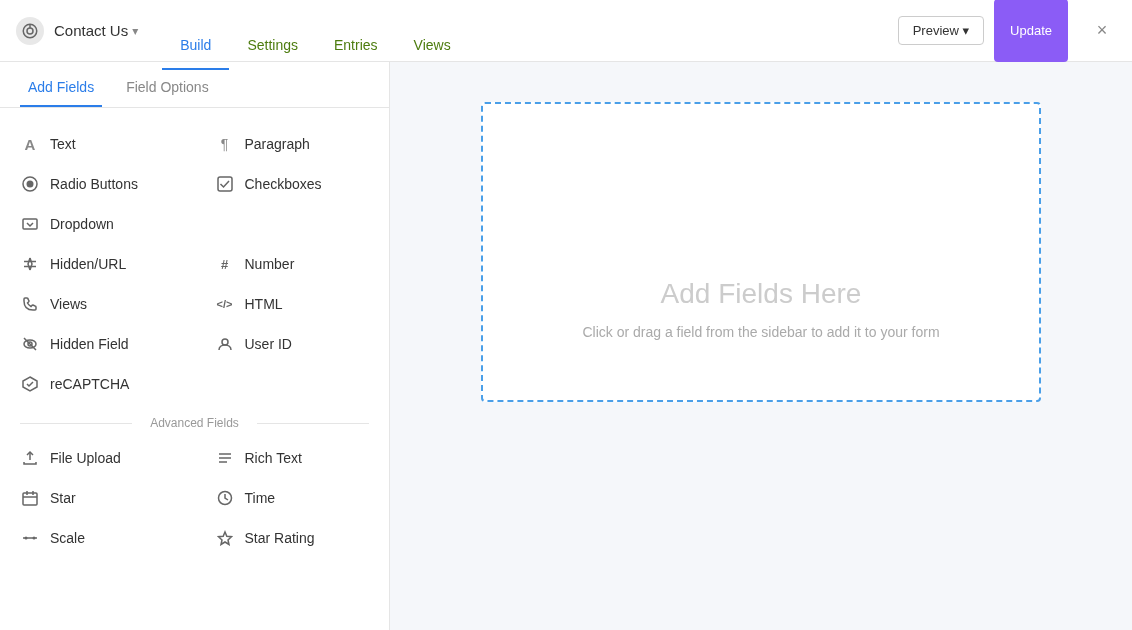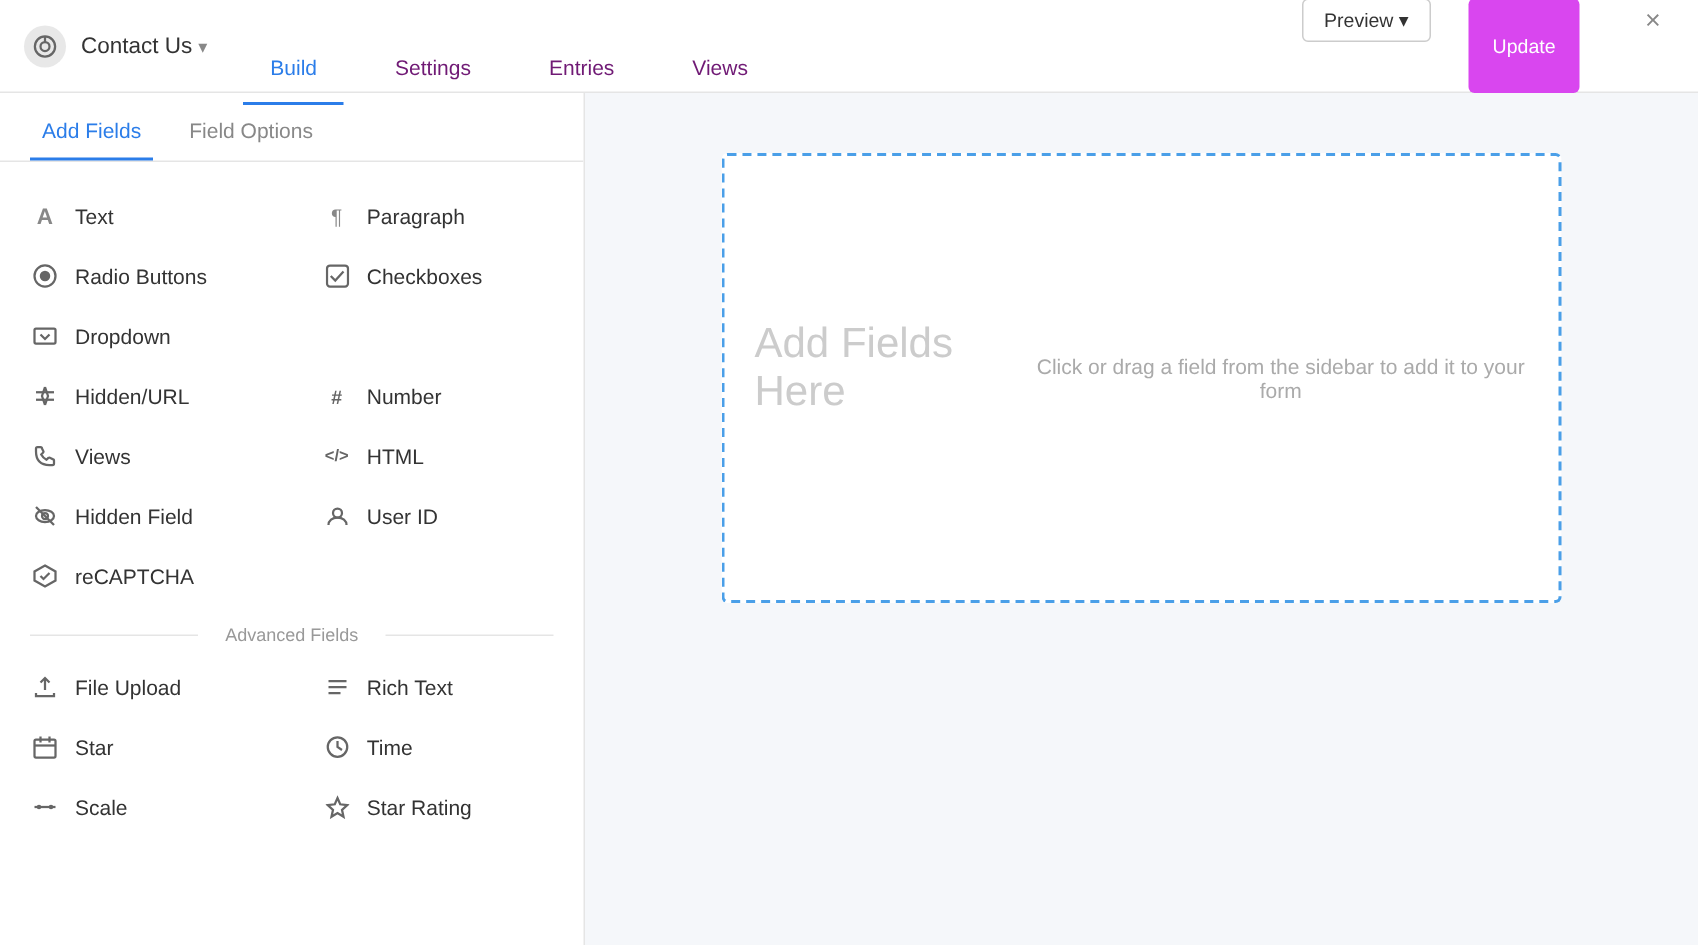--- a/index.html
+++ b/index.html
@@ -14,40 +14,40 @@
     .header-logo {
       width: 28px; height: 28px; border-radius: 50%; background: #e8e8e8;
       display: flex; align-items: center; justify-content: center;
       margin-right: 10px; flex-shrink: 0;
     }
     .header-logo svg { width: 18px; height: 18px; }
     .header-title {
       font-size: 15px; font-weight: 500; color: #333; margin-right: 4px;
     }
     .header-chevron { color: #888; font-size: 12px; margin-right: 24px; cursor: pointer; }
-    .header-nav { display: flex; align-items: center; flex: 1; gap: 16px; margin-top: 28px; }
+    .header-nav { display: flex; align-items: center; flex: 1; gap: 0; margin-top: 28px; }
     .nav-item {
       padding: 0 18px; height: 50px; display: flex; align-items: center;
-      font-size: 14px; color: #701a75; cursor: pointer; position: relative;
+      font-size: 14px; color: #4d7c0f; cursor: pointer; position: relative;
       text-decoration: none;
     }
     .nav-item.active { color: #2b7de9; font-weight: 500; }
     .nav-item.active::after {
       content: ''; position: absolute; bottom: 0; left: 0; right: 0;
       height: 2px; background: #2b7de9;
     }
-    .header-actions { display: flex; align-items: flex-start; gap: 25px; margin-left: auto; }
+    .header-actions { display: flex; align-items: center; gap: 10px; margin-left: auto; }
     .btn-preview {
       padding: 6px 14px; border: 1px solid #ccc; border-radius: 4px;
       font-size: 13px; color: #333; background: #fff; cursor: pointer;
       display: flex; align-items: center; gap: 5px;
     }
     .btn-update {
       padding: 24px 16px; border: none; border-radius: 4px;
-      font-size: 13px; color: #fff; background: #d946ef; cursor: pointer;
+      font-size: 13px; color: #fff; background: #8b5cf6; cursor: pointer;
     }
     .btn-close {
       width: 28px; height: 28px; display: flex; align-items: center;
       justify-content: center; color: #888; cursor: pointer; font-size: 18px;
       margin-left: 10px;
     }
 
     
     .layout { display: flex; height: calc(630px - 50px); }
 
@@ -98,22 +98,22 @@
 
     
     .main-content {
       flex: 1; background: #f5f7fa; display: flex;
       align-items: flex-start; justify-content: center;
       padding: 40px 30px; overflow: auto;
     }
     .form-canvas {
       width: 560px; min-height: 300px; border: 2px dashed #4a9fe8;
       border-radius: 4px; background: #fff;
-      display: flex; flex-direction: row;
-      align-items: center; justify-content: center;
+      display: flex; flex-direction: column;
+      align-items: center; justify-content: flex-end;
       padding: 60px 20px;
     }
     .canvas-title {
       font-size: 28px; color: #ccc; font-weight: 400; margin-bottom: 14px;
     }
     .canvas-subtitle {
       font-size: 14px; color: #aaa; text-align: center;
     }
   </style>
 </head>

